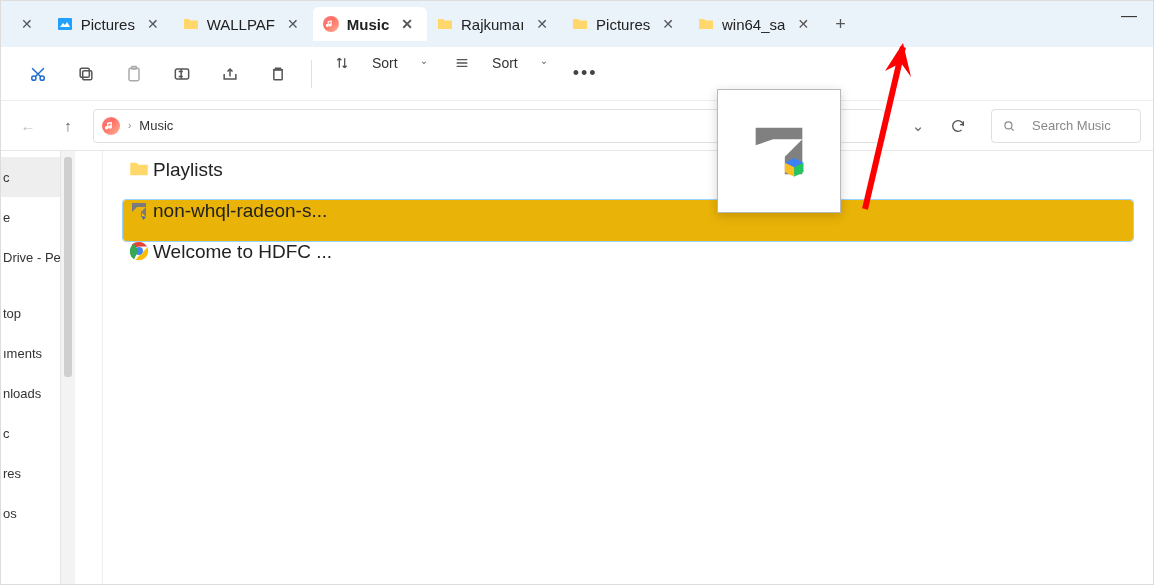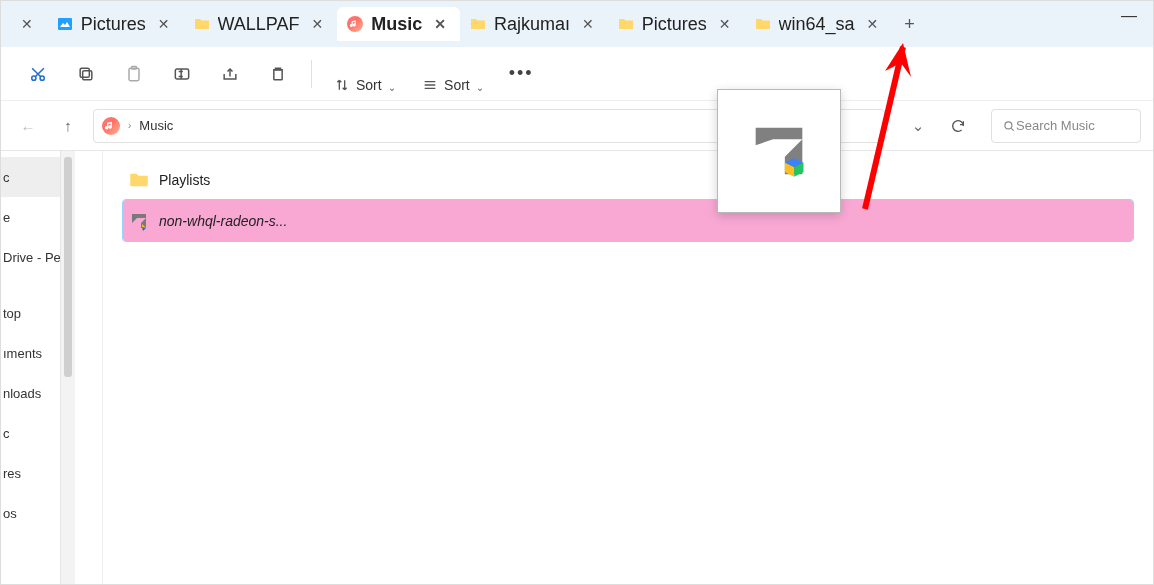--- a/index.html
+++ b/index.html
@@ -1,53 +1,53 @@
 <!DOCTYPE html>
 <html><head>
 <meta charset="utf-8">
 <style>
 * { box-sizing: border-box; margin: 0; padding: 0; font-family: "Segoe UI", Arial, sans-serif; }
 body { width: 1154px; height: 585px; overflow: hidden; background: #fff; position: relative; border: 1px solid #ddd; }
 .tab-strip { display: flex; align-items: center; height: 46px; background: #eaf2fa; padding: 0 6px; position: relative; }
 .tab { display: flex; align-items: center; height: 34px; padding: 0 10px; gap: 8px; position: relative; border-radius: 6px 6px 0 0; cursor: pointer; max-width: 160px; }
 .tab.active { background: #fff; font-weight: 600; }
 .tab-icon { width: 16px; height: 16px; display: flex; align-items: center; justify-content: center; }
-.tab-label { font-size: 18px; color: #222; white-space: nowrap; overflow: hidden; text-overflow: ellipsis; }
+.tab-label { font-size: 15px; color: #222; white-space: nowrap; overflow: hidden; text-overflow: ellipsis; }
 .tab-close { font-size: 14px; color: #555; padding: 0 4px; cursor: pointer; }
 .newtab { padding: 6px 12px; color: #555; font-size: 18px; cursor: pointer; }
 .minimize-btn { position: absolute; right: 16px; top: 6px; font-size: 16px; color: #333; cursor: pointer; }
 .toolbar { display: flex; align-items: center; height: 54px; background: #fff; padding: 0 16px; gap: 6px; border-bottom: 1px solid #eee; }
 .tb-btn { width: 42px; height: 38px; display: flex; align-items: center; justify-content: center; border-radius: 6px; cursor: pointer; color: #555; }
 .tb-sep { width: 1px; height: 28px; background: #e0e0e0; margin: 0 6px; }
-.tb-label-btn { display: flex; align-items: flex-end; gap: 6px; padding: 0 10px; height: 38px; border-radius: 6px; cursor: pointer; color: #333; font-size: 14px; }
+.tb-label-btn { display: flex; align-items: flex-start; gap: 22px; padding: 0 10px; height: 38px; border-radius: 6px; cursor: pointer; color: #333; font-size: 14px; }
 .tb-chev { font-size: 10px; color: #666; }
 .path-row { display: flex; align-items: center; height: 50px; padding: 0 12px; gap: 10px; border-bottom: 1px solid #e7e7e7; }
 .nav-arrow { width: 30px; height: 30px; display: flex; align-items: center; justify-content: center; color: #666; cursor: pointer; font-size: 15px; }
 .path-box { flex: 1; display: flex; align-items: center; height: 34px; border: 1px solid #e0e0e0; border-radius: 4px; padding: 0 8px; gap: 8px; color: #333; font-size: 13px; }
 .path-sep { color: #888; font-size: 10px; }
 .path-controls { display: flex; align-items: center; gap: 10px; padding: 0 8px; }
-.search-box { width: 150px; height: 34px; border: 1px solid #e0e0e0; border-radius: 4px; display: flex; align-items: center; padding: 0 10px; gap: 0; color: #888; font-size: 13px; }
+.search-box { width: 150px; height: 34px; border: 1px solid #e0e0e0; border-radius: 4px; display: flex; align-items: center; padding: 0 10px; gap: 16px; color: #888; font-size: 13px; }
 .content { display: flex; height: calc(100% - 150px); }
 .nav-pane { width: 60px; border-right: 1px solid #e5e5e5; padding-top: 6px; overflow: hidden; }
 .nav-item { height: 40px; display: flex; align-items: center; padding-left: 2px; font-size: 13px; color: #333; white-space: nowrap; cursor: pointer; }
 .nav-item.sel { background: #eee; }
 .nav-scroll-track { background: #f3f3f3; width: 14px; }
 .nav-scroll-thumb { background: #cfcfcf; height: 220px; border-radius: 3px; width: 8px; margin: 6px auto 0; }
 .file-area { flex: 1; position: relative; }
 .columns { display: flex; height: 32px; align-items: center; border-bottom: 1px solid #eee; font-size: 12.5px; color: #0a53a9; padding-left: 20px; }
 .col { padding: 0 10px; cursor: pointer; white-space: nowrap; }
 .col.name { width: 160px; position: relative; }
 .col.num { width: 48px; }
 .col.title { width: 184px; }
 .col.artists { width: 146px; }
 .col.alb { width: 60px; }
 .sort-caret { position: absolute; left: 86px; top: -4px; font-size: 10px; color: #666; }
 .file-rows { padding: 8px 20px; }
-.file-row { display: flex; align-items: center; height: 41px; padding: 0 6px; font-size: 14px; color: #222; border-radius: 3px; cursor: pointer; gap: 10px; }
-.file-row.selected { background: #f9a8d4; outline: 1px solid #99d1ff; font-style: italic; }
+.file-row { display: flex; align-items: flex-start; height: 41px; padding: 0 6px; font-size: 19px; color: #222; border-radius: 3px; cursor: pointer; gap: 4px; }
+.file-row.selected { background: #eab308; outline: 1px solid #99d1ff; }
 .f-icon { width: 20px; height: 20px; display: flex; align-items: center; justify-content: center; }
 .folder-tab-svg { width: 16px; height: 16px; }
 .drag-preview { position: absolute; left: 716px; top: 88px; width: 124px; height: 124px; background: #fff; border: 1px solid #b8b8b8; box-shadow: 0 3px 10px rgba(0,0,0,.18); display: flex; align-items: center; justify-content: center; z-index: 50; }
 .arrow-annot { position: absolute; left: 844px; top: 40px; z-index: 60; }
 .music-gradient { background: linear-gradient(135deg, #ff7a8a, #ff6f61 40%, #ffb199); border-radius: 50%; }
 .pict-sq { fill: #21a0ff; }
 </style>
 </head>
 <body>
 
@@ -235,20 +235,32 @@
       <div class="file-row selected">
         <span class="f-icon">
             <svg viewBox="0 0 20 20" width="20" height="20">
               <path fill="#7a7a7a" d="M3 3h14v14h-5v-5l5-5H8l-5 5z"></path>
               <path fill="#ffc107" d="M13 13l4 4-4 1z"></path>
               <path fill="#2965c7" d="M17 17l-4-1 1 4z"></path>
             </svg>
           </span>
         <span>non-whql-radeon-s...</span>
       </div>
+      <div class="file-row">
+        <span class="f-icon">
+            <svg viewBox="0 0 20 20" width="20" height="20">
+              <circle cx="10" cy="10" r="9" fill="#fff" stroke="#ddd"></circle>
+              <circle cx="10" cy="10" r="4" fill="#4285f4"></circle>
+              <path fill="#ea4335" d="M10 1a9 9 0 017.8 4.5H10a4.5 4.5 0 00-3.9 2.3L2.7 3.6A9 9 0 0110 1z"></path>
+              <path fill="#34a853" d="M1 10a9 9 0 014.1-7.5l3.4 5.9a4.5 4.5 0 000 3.2L5 18.3A9 9 0 011 10z"></path>
+              <path fill="#fbbc05" d="M10 19a9 9 0 008.3-12.5l-4.4 4.4a4.5 4.5 0 01-3.9 3.6L6.6 19z"></path>
+            </svg>
+          </span>
+        <span>Welcome to HDFC ...</span>
+      </div>
     </div>
   </div>
 </div>
 
 <div class="drag-preview">
   <svg viewBox="0 0 60 60" width="70" height="70">
     <path fill="#808080" d="M10 10h40v40H35V35l15-15H25L10 25z"></path>
     <g transform="translate(35,40)">
       <path fill="#3b82f6" d="M0 0l8-4 8 4-8 4z"></path>
       <path fill="#fbbf24" d="M0 0l8 4v8l-8-4z"></path>

